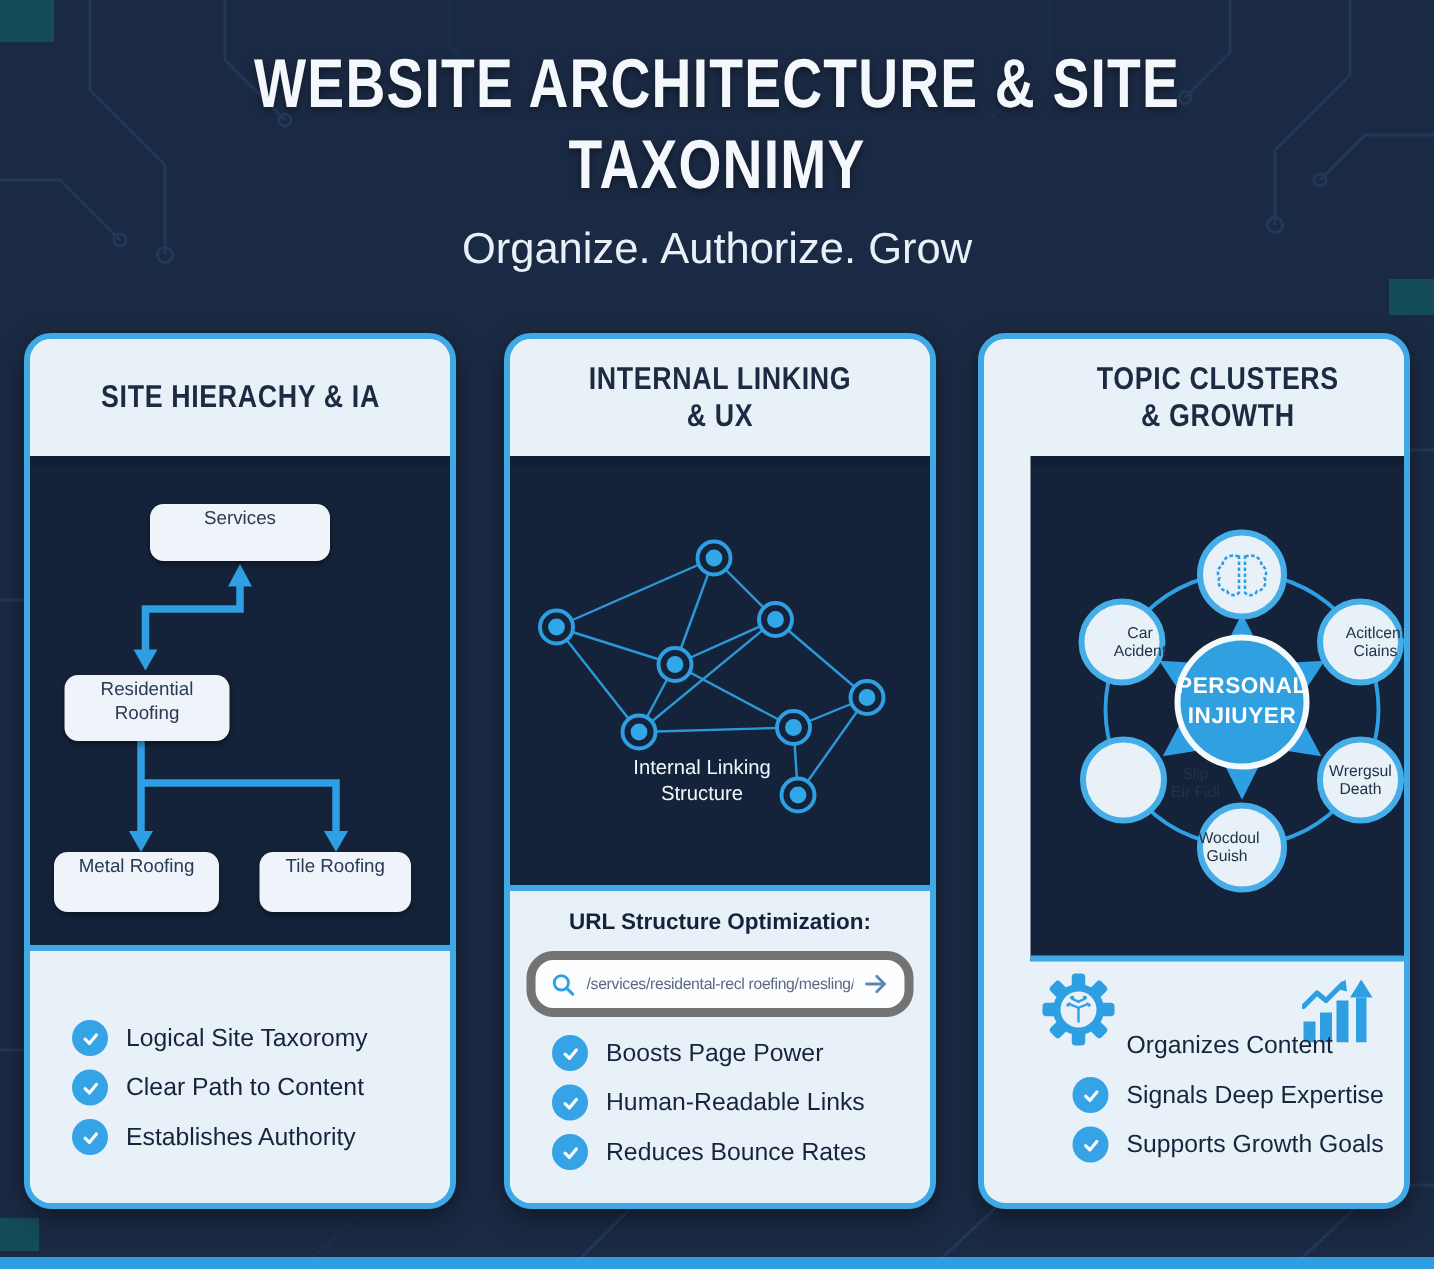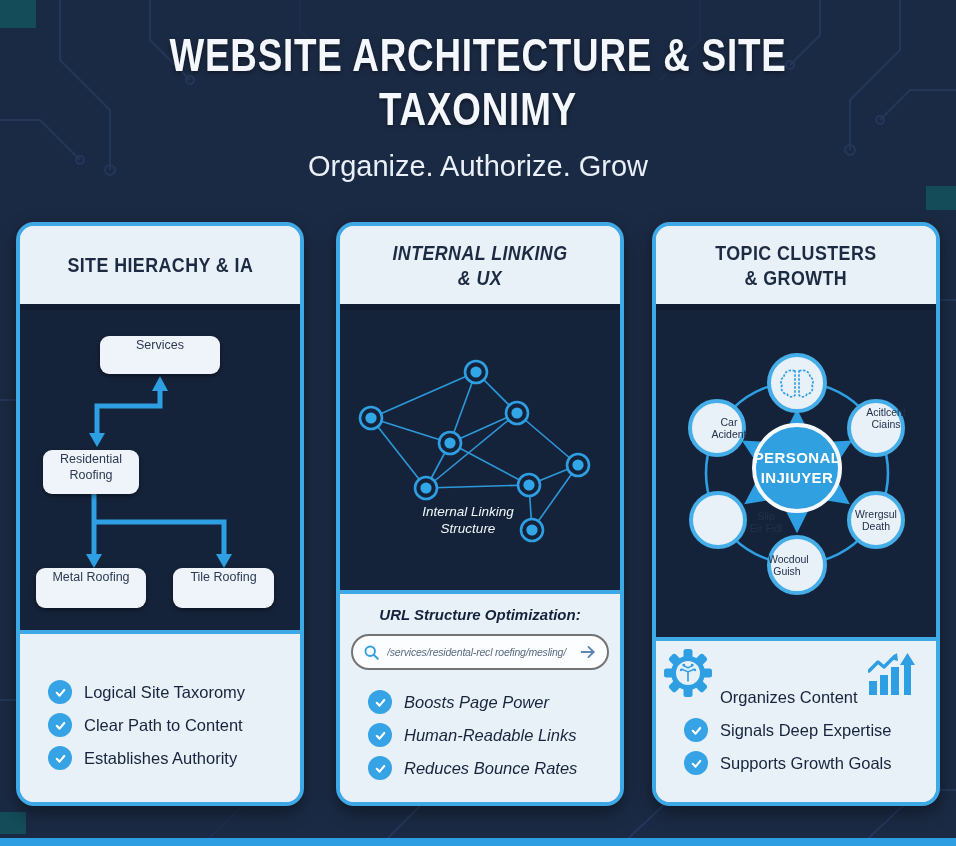--- a/index.html
+++ b/index.html
@@ -20,21 +20,21 @@
     text-shadow:0 2px 6px rgba(0,0,0,.45);
   }
   .subtitle{margin:14px 0 0;color:#E9F0F8;font-size:29px;font-weight:400;}
   
   .card{
     position:absolute;top:222px;width:288px;height:584px;box-sizing:border-box;
     border:4px solid #3FA9E6;border-radius:18px;background:#E8F0F8;
     display:flex;flex-direction:column;overflow:hidden;
     box-shadow:0 6px 18px rgba(0,0,0,.45);z-index:2;
   }
-  .card1{left:16px;} .card2{left:336px;font-style:italic;} .card3{left:652px;}
+  .card1{left:16px;} .card2{left:336px;} .card3{left:652px;padding-left:31px;}
   .card-header{
     height:78px;flex:0 0 auto;display:flex;align-items:center;justify-content:center;
     background:#E8F0F8;border-bottom:6px solid #101D33;
   }
   .card-header h2{
     margin:0;font-size:21px;font-weight:700;color:#1C2B42;text-align:center;
     letter-spacing:.5px;line-height:1.2;transform:scaleX(.85);transform-origin:center;
   }
   .card-panel{position:relative;background:#15233A;border-bottom:4px solid #3FA9E6;flex:0 0 auto;}
   .panel1{height:320px;} .panel2{height:280px;} .panel3{height:327px;}
@@ -61,21 +61,21 @@
     color:#F2F7FC;font-size:13.5px;line-height:1.25;}
   .sat-label{position:absolute;text-align:center;font-size:10.5px;line-height:1.15;
     color:#22324A;font-weight:500;}
   .hub-label{position:absolute;text-align:center;color:#FFFFFF;font-weight:700;
     font-size:15px;letter-spacing:.4px;line-height:1.35;}
   
   .url-heading{position:absolute;left:0;right:0;top:12px;text-align:center;
     font-size:15px;font-weight:700;color:#14233B;}
   .url-bar{
     position:absolute;left:11px;top:40px;width:258px;height:34px;box-sizing:border-box;
-    border:2px solid #737373;border-radius:18px;background:#FBFDFF;
+    border:6px solid #737373;border-radius:18px;background:#FBFDFF;
     display:flex;align-items:center;padding:16px 10px;gap:7px;
   }
   .url-text{flex:1;font-size:10.5px;letter-spacing:-.2px;color:#5A6A80;
     white-space:nowrap;overflow:hidden;}
   
   .gear-pos{position:absolute;left:6px;top:6px;}
   .chart-pos{position:absolute;right:20px;top:12px;}
   .bottom-bar{position:absolute;left:0;bottom:0;width:956px;height:8px;background:#2D9EE2;z-index:3;}
   .teal-sq{position:absolute;background:#14505C;opacity:.9;z-index:1;}
 </style>
@@ -137,21 +137,21 @@
       <g fill="#2E9FE2" stroke="none">
         <polygon points="140,66 148,81 132,81"></polygon>
         <polygon points="77,137 69,123 85,123"></polygon>
         <polygon points="74,258 66,244 82,244"></polygon>
         <polygon points="204,258 196,244 212,244"></polygon>
       </g>
     </svg>
     <div class="tree-box" style="left:80px;top:26px;width:120px;height:38px;">
       <span>Services</span>
     </div>
-    <div class="tree-box" style="left:23px;top:140px;width:96px;height:44px;">
+    <div class="tree-box" style="left:23px;top:140px;width:110px;height:44px;">
       <span>Residential Roofing</span>
     </div>
     <div class="tree-box" style="left:16px;top:258px;width:110px;height:40px;">
       <span>Metal Roofing</span>
     </div>
     <div class="tree-box" style="left:153px;top:258px;width:101px;height:40px;">
       <span>Tile Roofing</span>
     </div>
   </div>
   <div class="card-footer">
@@ -323,21 +323,21 @@
       <g stroke="#2E9FE2" fill="none" stroke-width="1.7" stroke-dasharray="2.4,1.6">
         <path d="M139,61 C133,59 128,62 128,67 C125,68 124,72 126,75 C124,79 127,84 131,84 C132,87 137,88 139,85 Z"></path>
         <path d="M143,61 C149,59 154,62 154,67 C157,68 158,72 156,75 C158,79 155,84 151,84 C150,87 145,88 143,85 Z"></path>
       </g>
       <circle cx="141" cy="158" r="43" fill="#31A0E0" stroke="#F5F9FC" stroke-width="4"></circle>
     </svg>
     <div class="hub-label pre" style="left:96px;top:138px;width:90px;">PERSONAL
 INJIUYER</div>
     <div class="sat-label pre" style="left:32px;top:106px;width:82px;">Car
 Acident</div>
-    <div class="sat-label pre" style="left:191px;top:96px;width:78px;">Acitlcent
+    <div class="sat-label pre" style="left:191px;top:106px;width:78px;">Acitlcent
 Ciains</div>
     <div class="sat-label pre" style="left:33px;top:200px;width:58px;margin-left:48px;">Slip
 Eir Fidl</div>
     <div class="sat-label pre" style="left:191px;top:198px;width:58px;">Wrergsul
 Death</div>
     <div class="sat-label pre" style="left:112px;top:243px;width:38px;">Wocdoul
 Guish</div>
   </div>
   <div class="card-footer">
     <span class="gear-pos">

